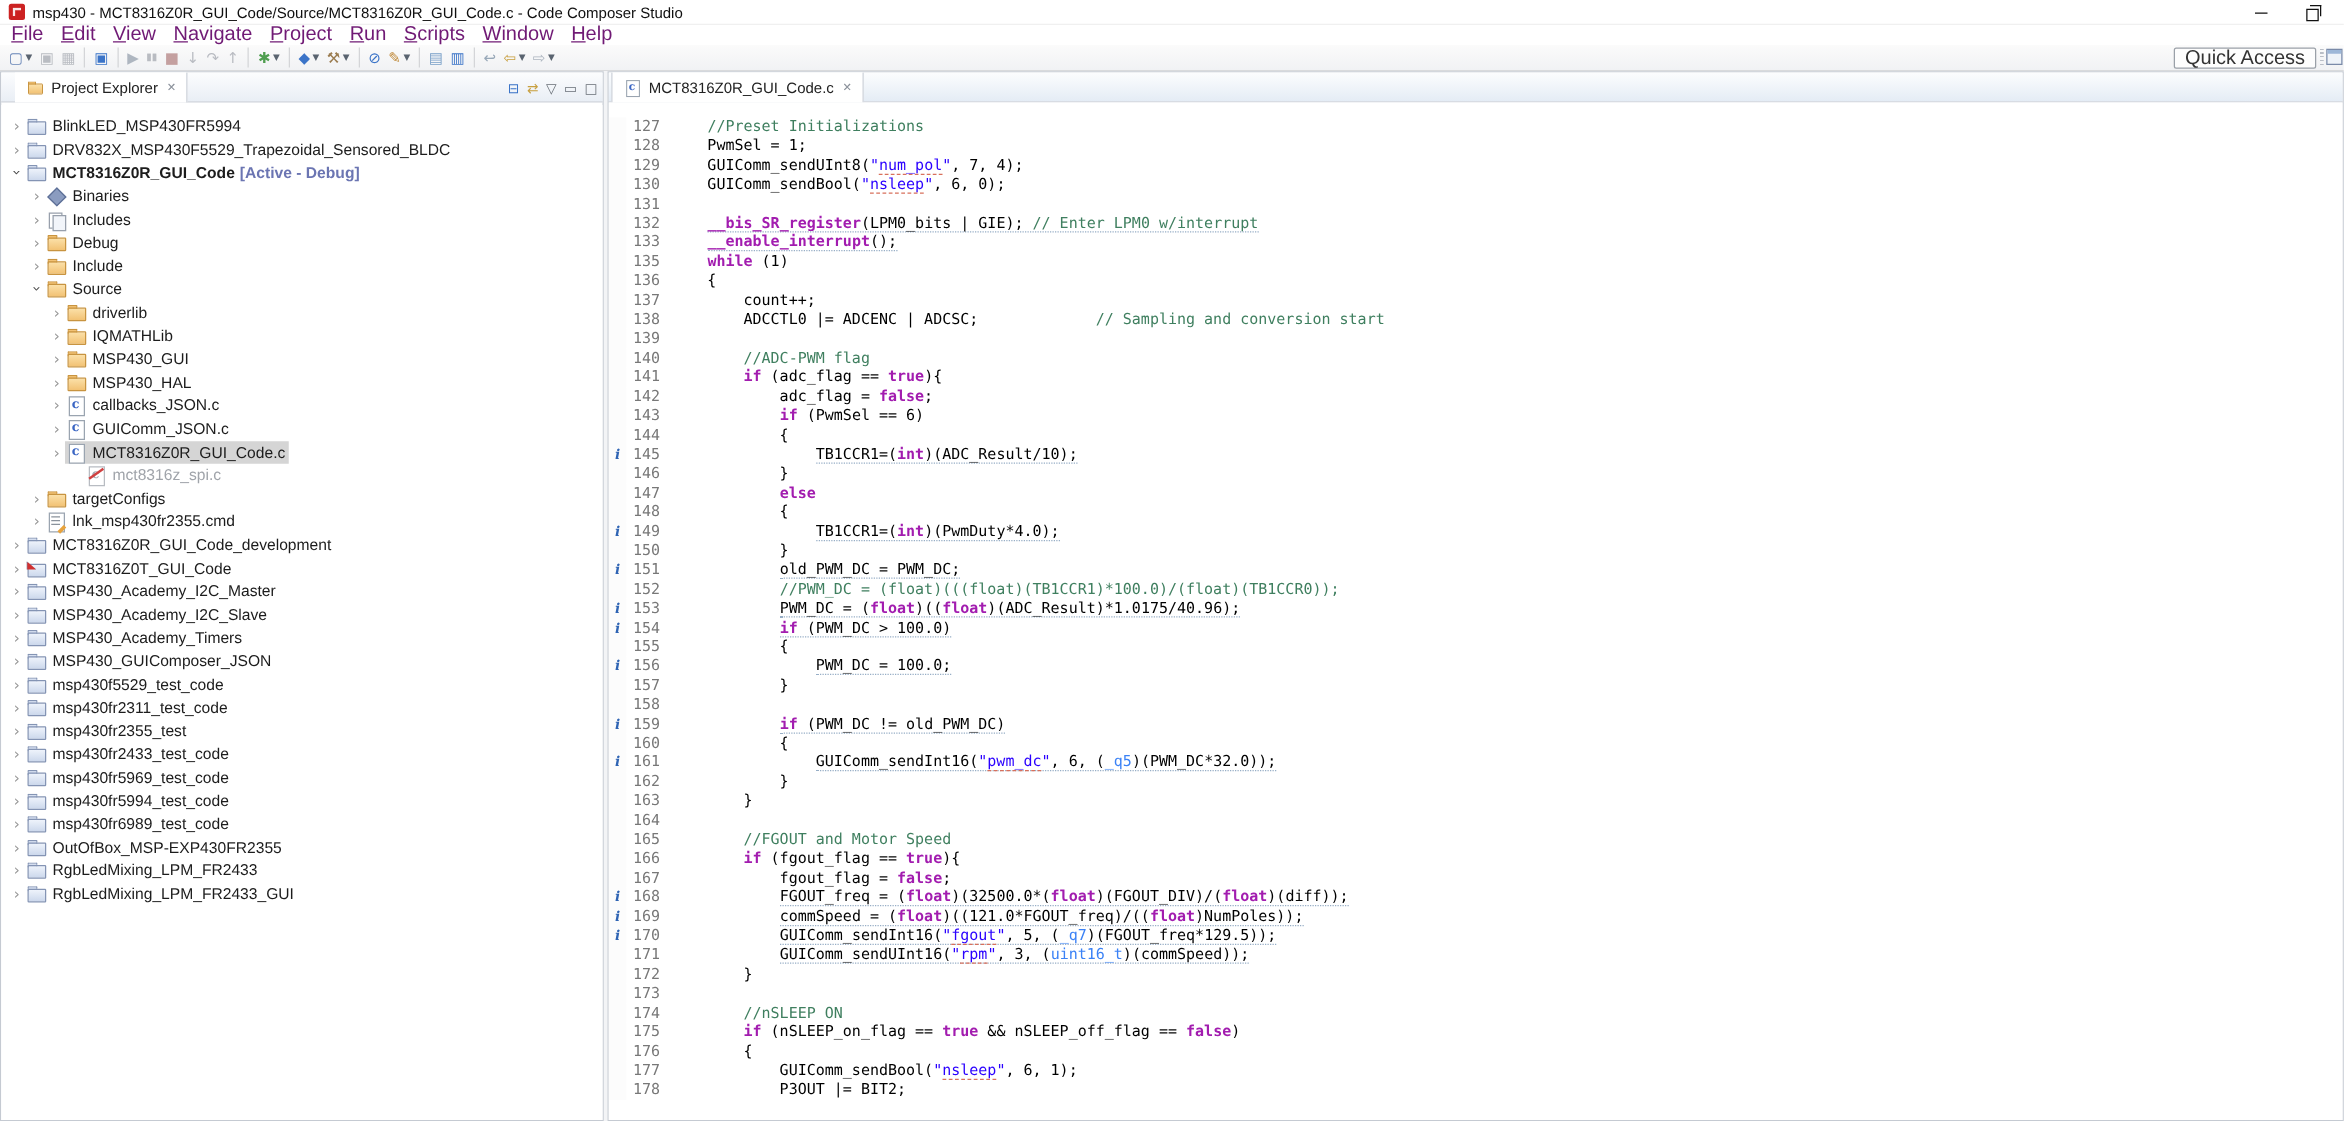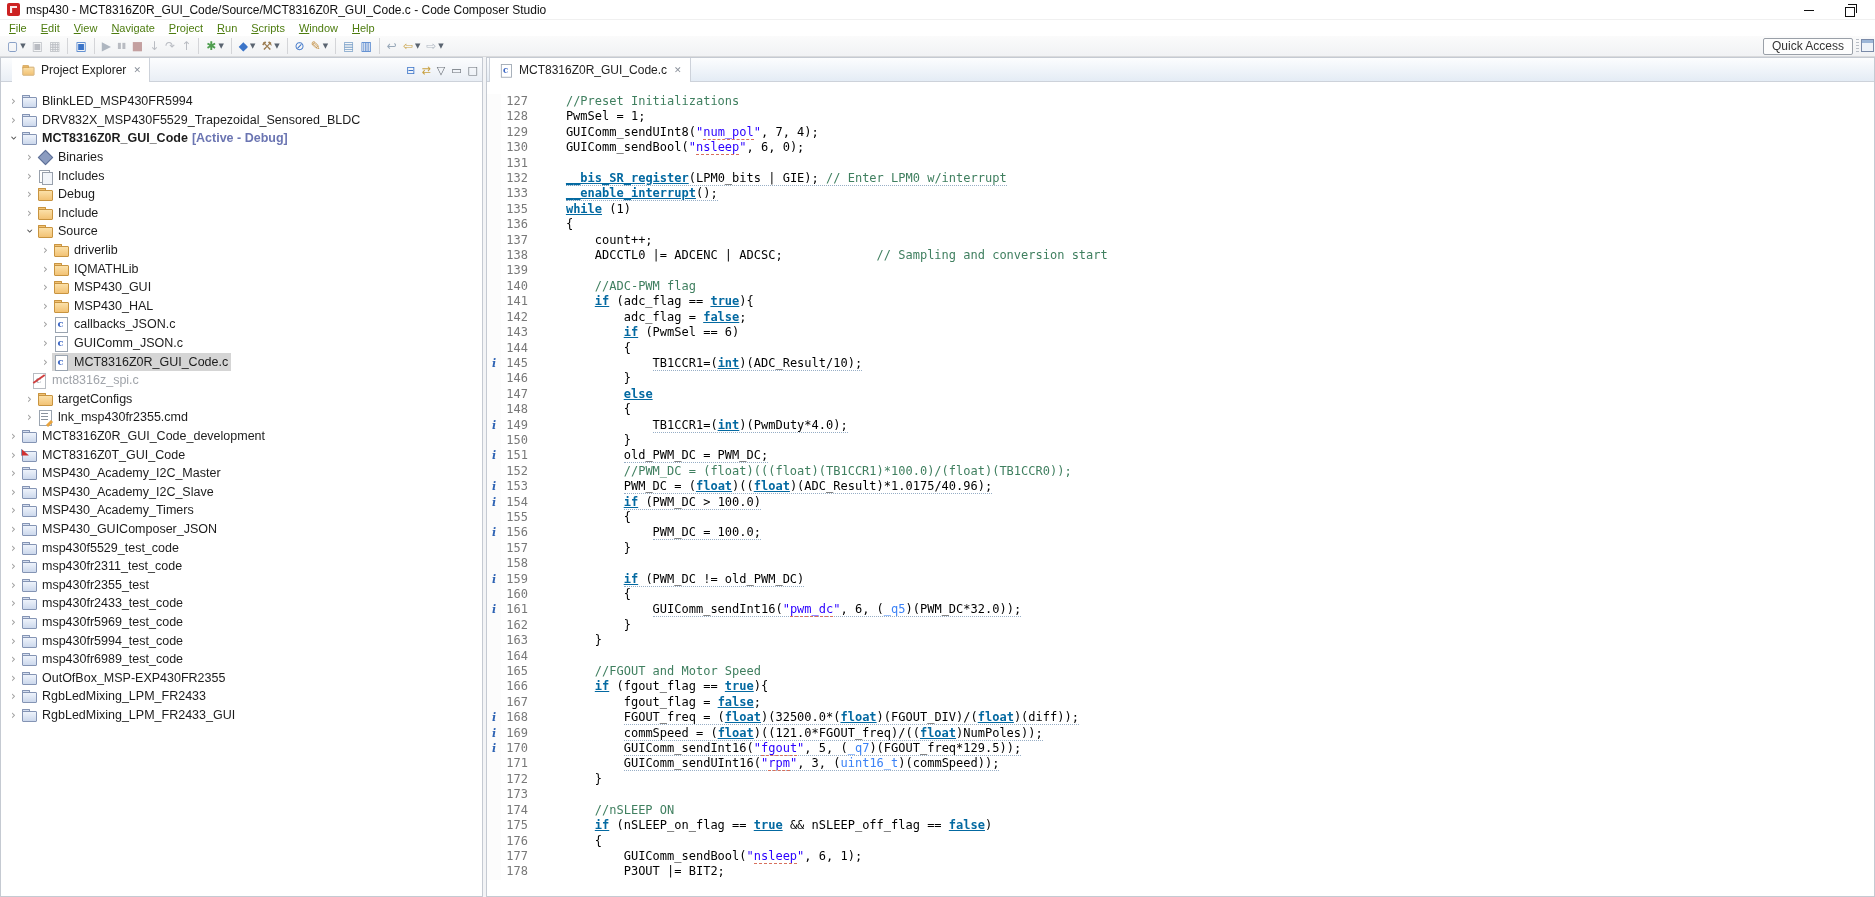--- a/index.html
+++ b/index.html
@@ -15,33 +15,33 @@
   .title-text{font-size:12px;color:#101010;white-space:nowrap;}
   .win-controls{position:absolute;right:18px;top:0;height:20px;display:flex;align-items:center;gap:30px;}
   .winbtn{width:12px;height:12px;position:relative;cursor:default;}
   .winbtn.min::after{content:"";position:absolute;left:1px;top:6px;width:10px;height:1px;background:#111;}
   .winbtn.restore::before{content:"";position:absolute;left:0;top:3px;width:8px;height:8px;border:1px solid #111;background:#fff;}
   .winbtn.restore::after{content:"";position:absolute;left:3px;top:0;width:8px;height:8px;border:1px solid #111;border-left:none;border-bottom:none;}
 
   
   .menubar{position:absolute;left:0;top:20px;width:1875px;height:15px;background:#ffffff;
     display:flex;align-items:center;padding-left:2px;}
-  .mi{font-size:11px;color:#4d7c0f;padding:0 7px;white-space:nowrap;}
+  .mi{font-size:16px;color:#701a75;padding:0 7px;white-space:nowrap;}
   .mi u{text-decoration:underline;}
 
   
   .toolbar{position:absolute;left:0;top:36px;width:1875px;height:21px;
     background:linear-gradient(#fbfbfb,#f1f2f4);border-bottom:1px solid #d9dadc;
     display:flex;align-items:center;padding-left:4px;}
   .tbtn{height:18px;display:flex;align-items:center;padding:0 2px;margin:0 1px;border-radius:2px;}
   .tbtn .g{font-size:12px;line-height:18px;font-family:"DejaVu Sans",sans-serif;}
   .tbtn .caret{font-size:7px;color:#5a6470;margin-left:2px;font-family:"DejaVu Sans",sans-serif;}
   .tsep{width:1px;height:16px;background:#d4d5d8;margin:0 4px;}
   .quick-access{position:absolute;right:22px;top:2px;height:17px;border:1px solid #9aa0a8;border-radius:2px;
-    background:#fdfdfd;font-size:12px;color:#333;padding:0 8px;line-height:15px;}
+    background:#fdfdfd;font-size:16px;color:#333;padding:0 8px;line-height:15px;}
   .qa-sep{position:absolute;right:16px;top:3px;width:3px;height:14px;
     background:repeating-linear-gradient(#b9bec6 0 1px,transparent 1px 3px);}
   .persp-icon{position:absolute;right:1px;top:3px;width:13px;height:13px;border:1px solid #7a8aa8;background:#eef3f9;}
   .persp-icon::after{content:"";position:absolute;left:0;top:0;width:100%;height:3px;background:#9db7d8;}
 
   
   .main{position:absolute;left:0;top:57px;width:1875px;height:840px;background:#f3f4f6;}
   .left-panel{position:absolute;left:0;top:0;width:483px;height:840px;background:#ffffff;border:1px solid #c5cad2;}
   .right-panel{position:absolute;left:486px;top:0;width:1389px;height:840px;background:#ffffff;border:1px solid #c5cad2;}
 
@@ -103,21 +103,21 @@
   .ed-tab .lbl{font-size:12px;color:#222;white-space:nowrap;}
   .code-area{position:absolute;left:0;top:24px;right:0;bottom:0;background:#ffffff;overflow:hidden;padding-top:12px;}
   .codeline{display:flex;height:15.42px;align-items:stretch;white-space:pre;}
   .gmark{width:14px;flex:0 0 14px;text-align:center;background:#fcfcfc;
     font:italic bold 11px/15px "DejaVu Serif",serif;color:#2f64b4;}
   .gnum{width:36px;flex:0 0 36px;text-align:right;padding-right:9px;color:#787878;
     font:12px/15.42px "DejaVu Sans Mono",monospace;}
   .gcode{font:12px/15.42px "DejaVu Sans Mono",monospace;color:#000;}
   .tk-p{color:#000000;}
   .tk-c{color:#3F7F5F;}
-  .tk-k{color:#0369a1;font-weight:bold;text-decoration:underline;}
+  .tk-k{color:#a21caf;font-weight:bold;}
   .tk-t{color:#3b82f6;}
   .tk-s{color:#2A00FF;}
   .tk-w{color:#2A00FF;border-bottom:1px dashed #d8705c;}
   .uline{border-bottom:1px dotted #97aec6;}
 </style>
 </head>
 <body>
 
 <div class="titlebar">
   <span class="app-icon"></span>
@@ -337,21 +337,21 @@
             <span class="lbl">GUIComm_JSON.c</span>
           </span>
         </div>
         <div class="trow" style="padding-left: 38px;">
           <span class="chev">›</span>
           <span class="selbg">
             <span class="tic ic-cfile"></span>
             <span class="lbl">MCT8316Z0R_GUI_Code.c</span>
           </span>
         </div>
-        <div class="trow grayed" style="padding-left: 16px;">
+        <div class="trow grayed" style="padding-left: 54px;">
           <span class="chev"></span>
           <span class="nosel">
             <span class="tic ic-cfile ic-x">
               <span class="slash"></span>
             </span>
             <span class="lbl">mct8316z_spi.c</span>
           </span>
         </div>
         <div class="trow" style="padding-left: 22px;">
           <span class="chev">›</span>

